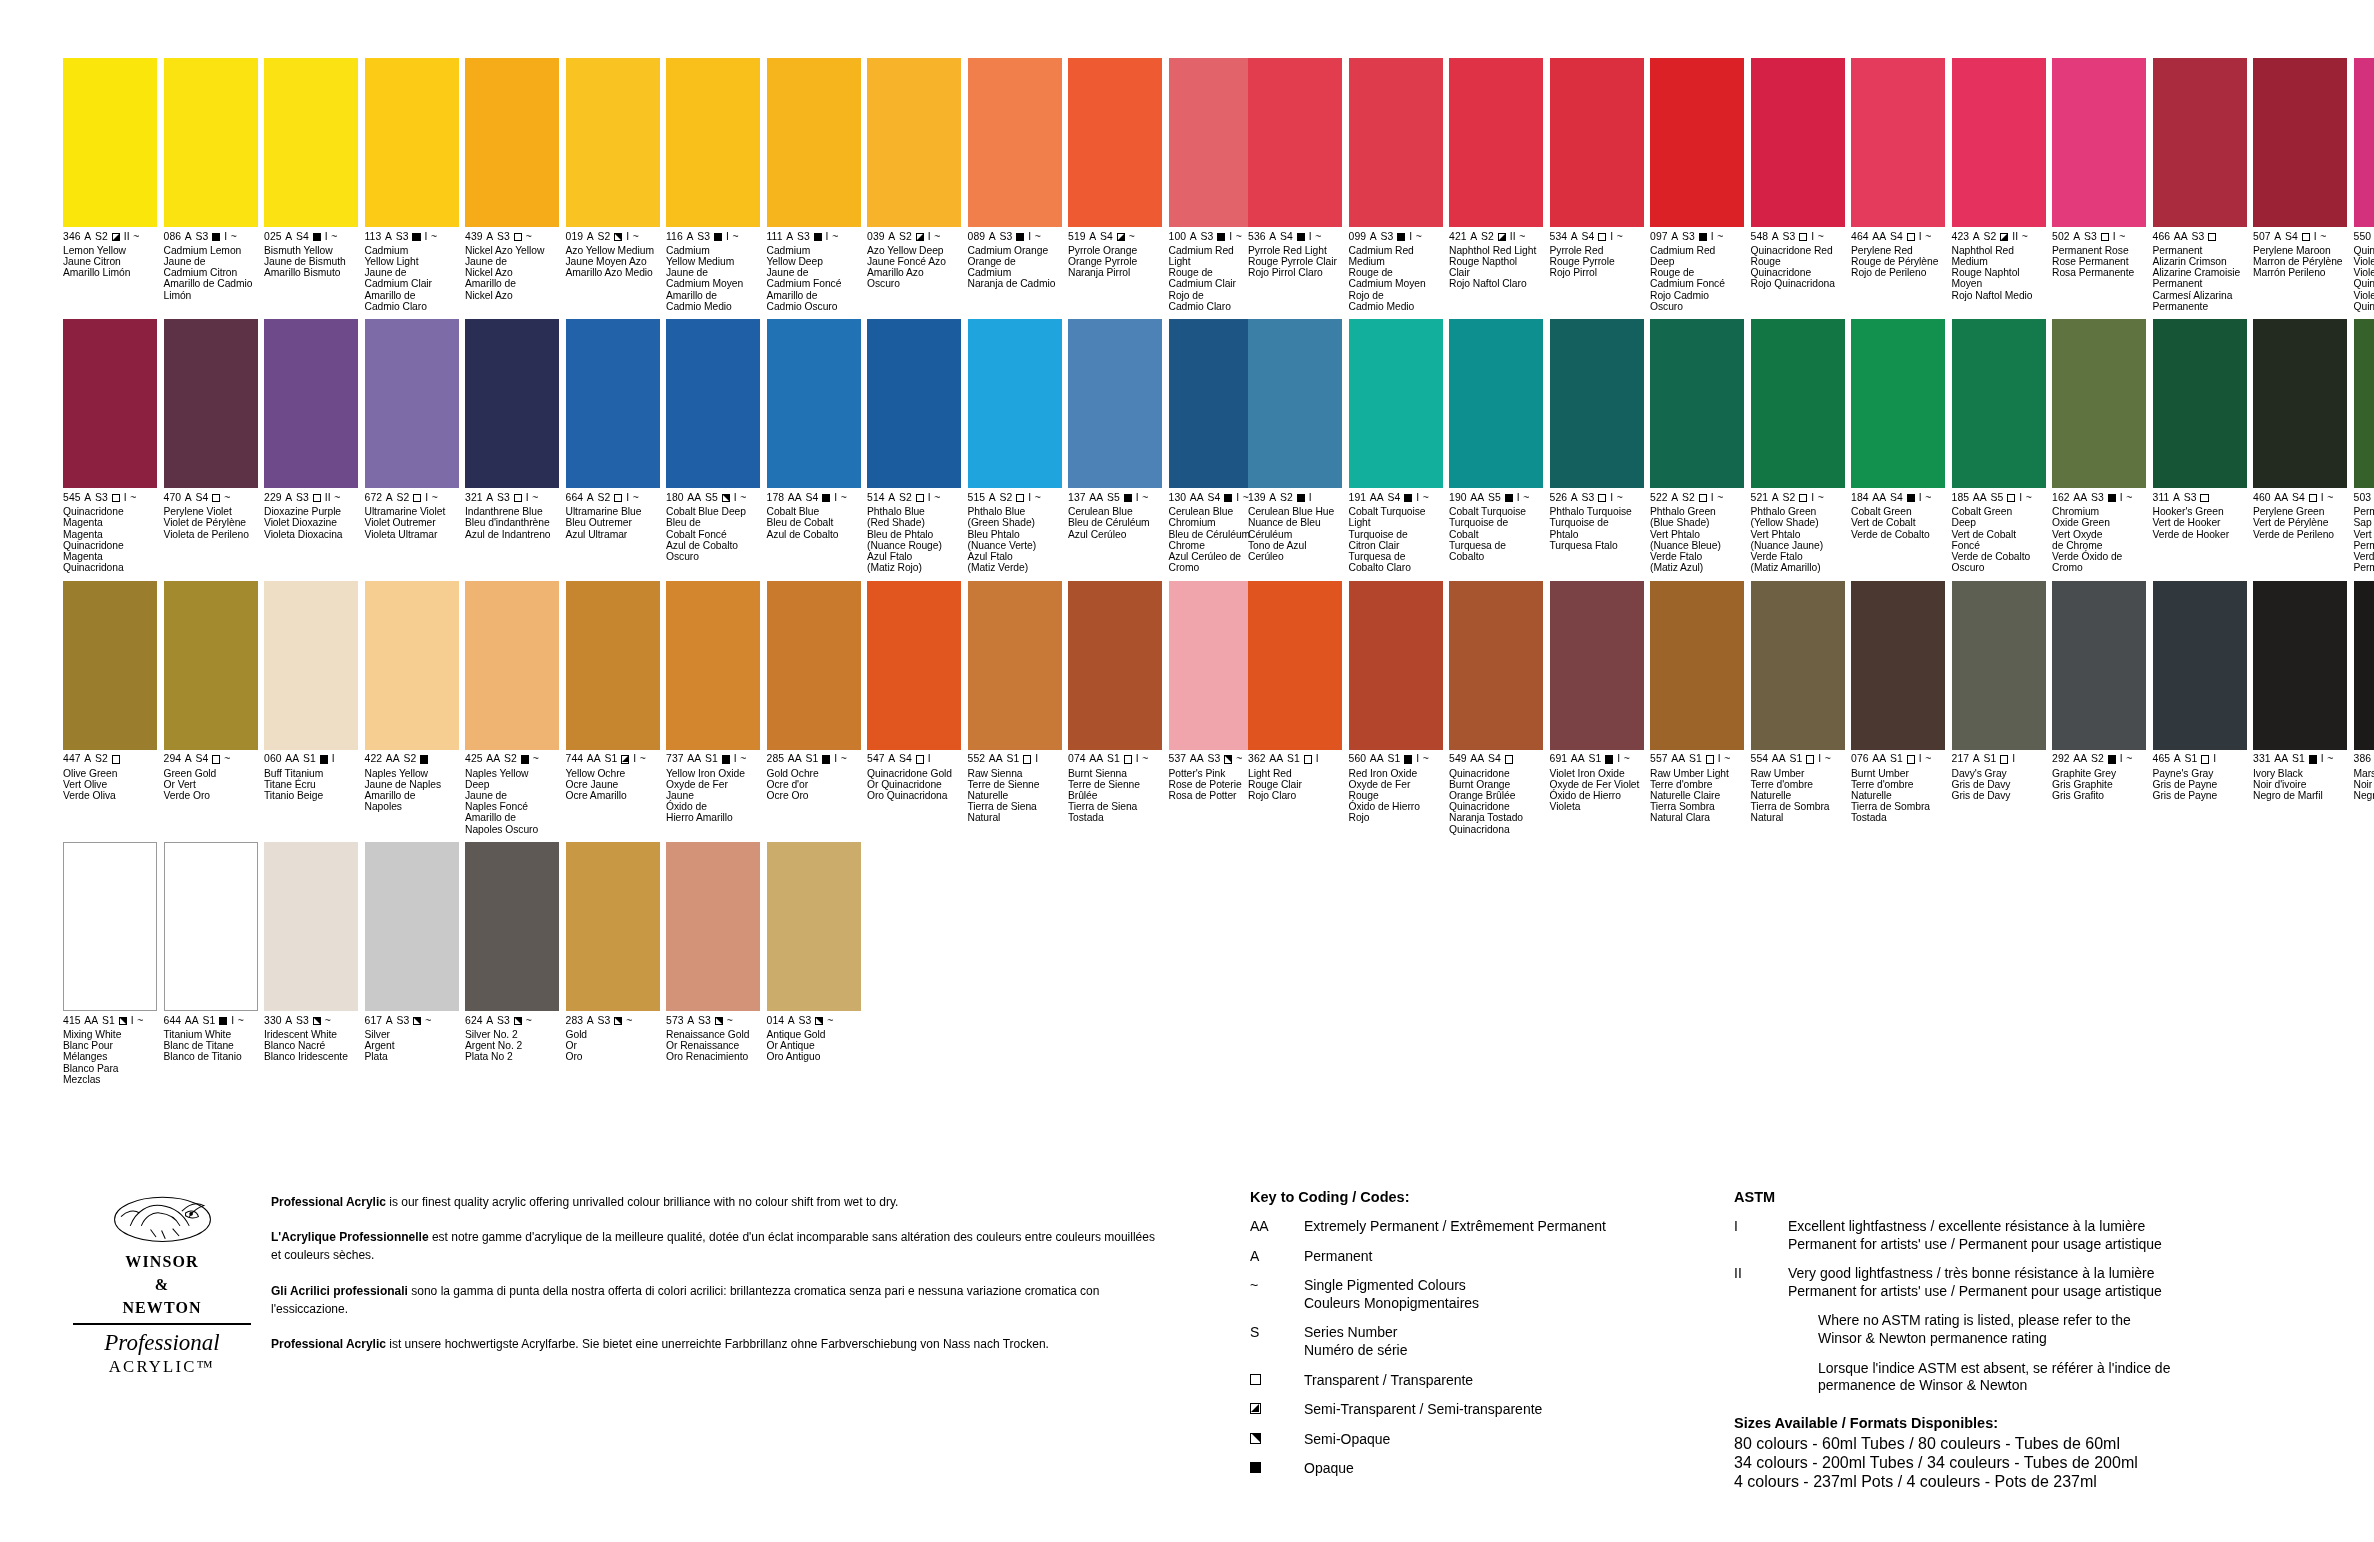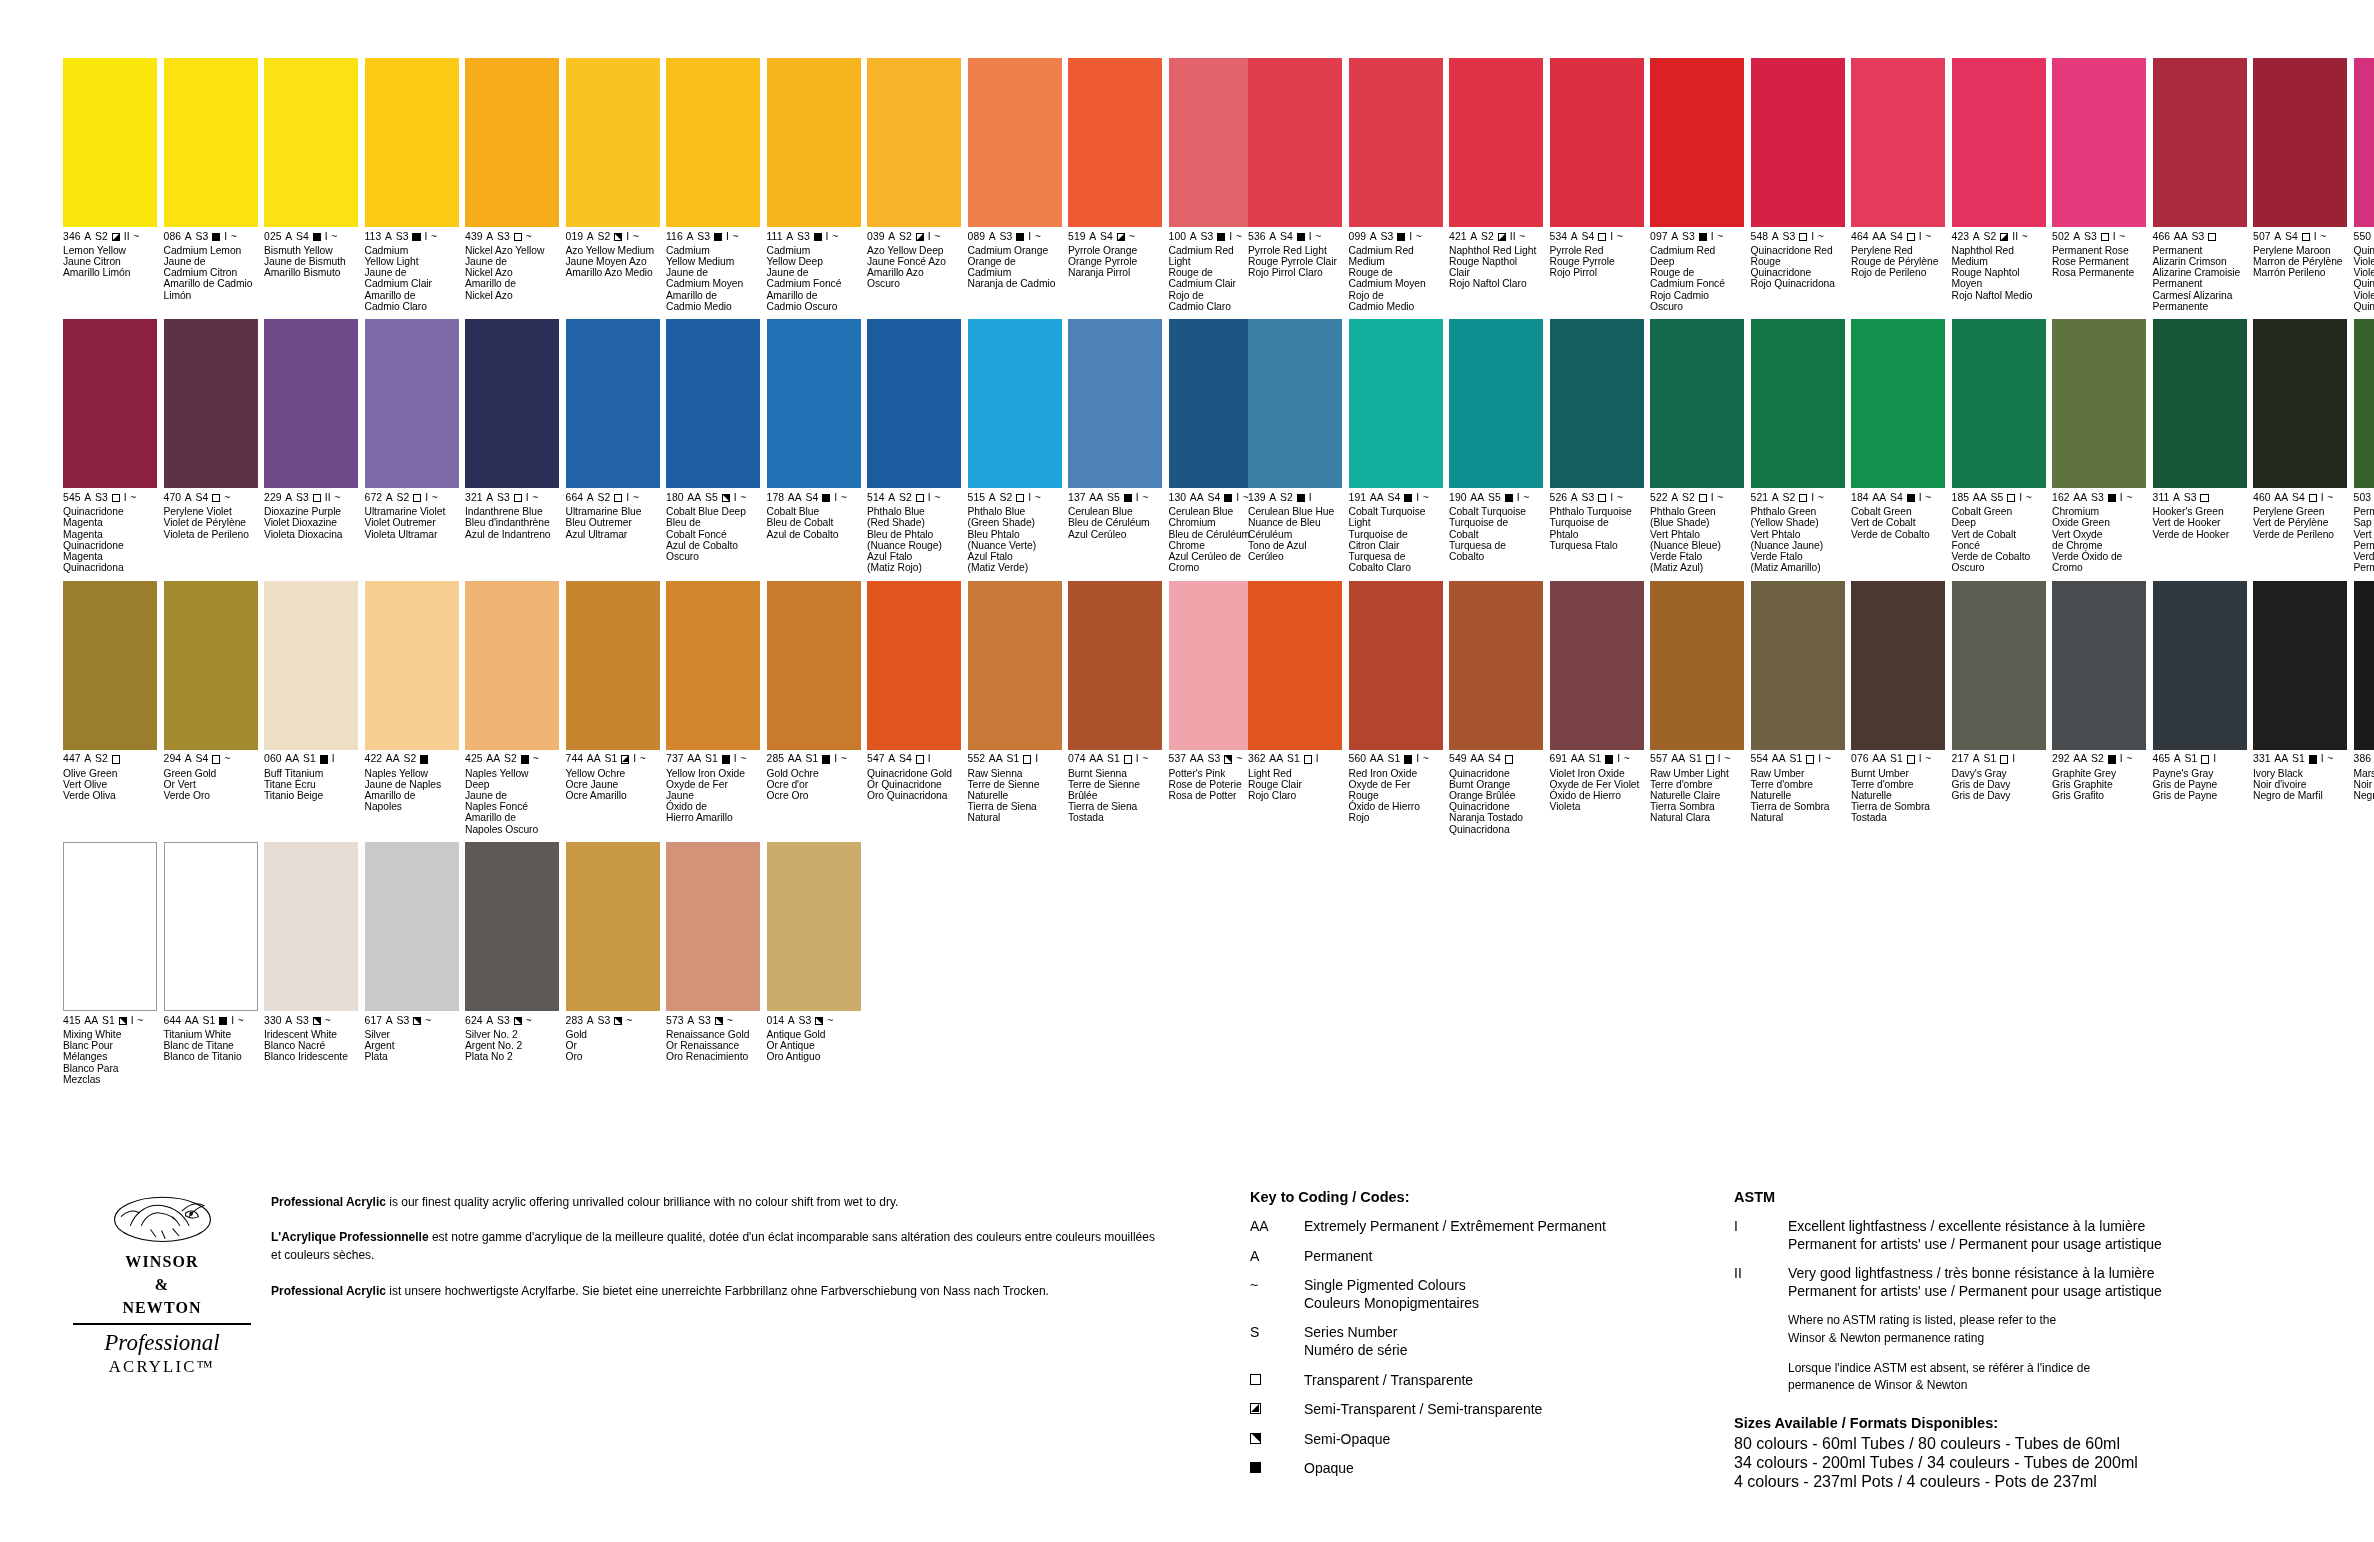--- a/index.html
+++ b/index.html
@@ -98,21 +98,21 @@
   .astmcol { position:absolute; left: 1734px; top: 0px; width: 594px; }
   .coltitle { font-size: 14.5px; font-weight: 700; margin-bottom: 13px; }
   .keyrow { display:flex; margin-bottom: 12px; font-size: 14px; line-height: 17.6px; }
   .keyrow .k { width: 54px; flex:0 0 54px; }
   .keyrow .v { flex:1; }
   .keyrow .k .glyph { width: 11px; height: 11px; border-width: 1.4px; }
   .keyrow .k .glyph.semitrans::after { border-left-width: 8px; border-bottom-width: 8px; }
   .keyrow .k .glyph.semiopaque::after { border-right-width: 8px; border-bottom-width: 8px; }
   .sizes-title { font-size: 14.5px; font-weight:700; margin: 20.4px 0 2.8px; }
   .sizeline { font-size: 16px; line-height: 19px; }
-  .astm-note { font-size:12px; line-height:17.6px; margin: 0 0 12px 54px; }
+  .astm-note { font-size:14px; line-height:17.6px; margin: 0 0 12px 84px; }
 </style>
 </head>
 <body>
 
 <div class="page">
 
   <div class="panel left" id="panel-left">
       <div class="band">
         <div class="cell">
           <div class="chip" style="background:#FBE60B"></div>
@@ -1483,20 +1483,21 @@
       <div class="logo-wn">&amp;</div>
       <div class="logo-wn">NEWTON</div>
       <div class="logo-rule"></div>
       <div class="logo-prof">Professional</div>
       <div class="logo-acr">ACRYLIC™</div>
     </div>
 
     <div class="blurbs" id="blurbs">
         <p><b>Professional Acrylic</b> is our finest quality acrylic offering unrivalled colour brilliance with no colour shift from wet to dry.</p>
         <p><b>L'Acrylique Professionnelle</b> est notre gamme d'acrylique de la meilleure qualité, dotée d'un éclat incomparable sans altération des couleurs entre couleurs mouillées et couleurs sèches.</p>
+        <p><b>Gli Acrilici professionali</b> sono la gamma di punta della nostra offerta di colori acrilici: brillantezza cromatica senza pari e nessuna variazione cromatica con l'essiccazione.</p>
         <p><b>Professional Acrylic</b> ist unsere hochwertigste Acrylfarbe. Sie bietet eine unerreichte Farbbrillanz ohne Farbverschiebung von Nass nach Trocken.</p>
       </div>
 
     <div class="keycol">
       <div class="coltitle">Key to Coding / Codes:</div>
       <div id="key-rows">
           <div class="keyrow">
             <div class="k">AA</div>
             <div class="v">
               <div>Extremely Permanent / Extrêmement Permanent</div>

